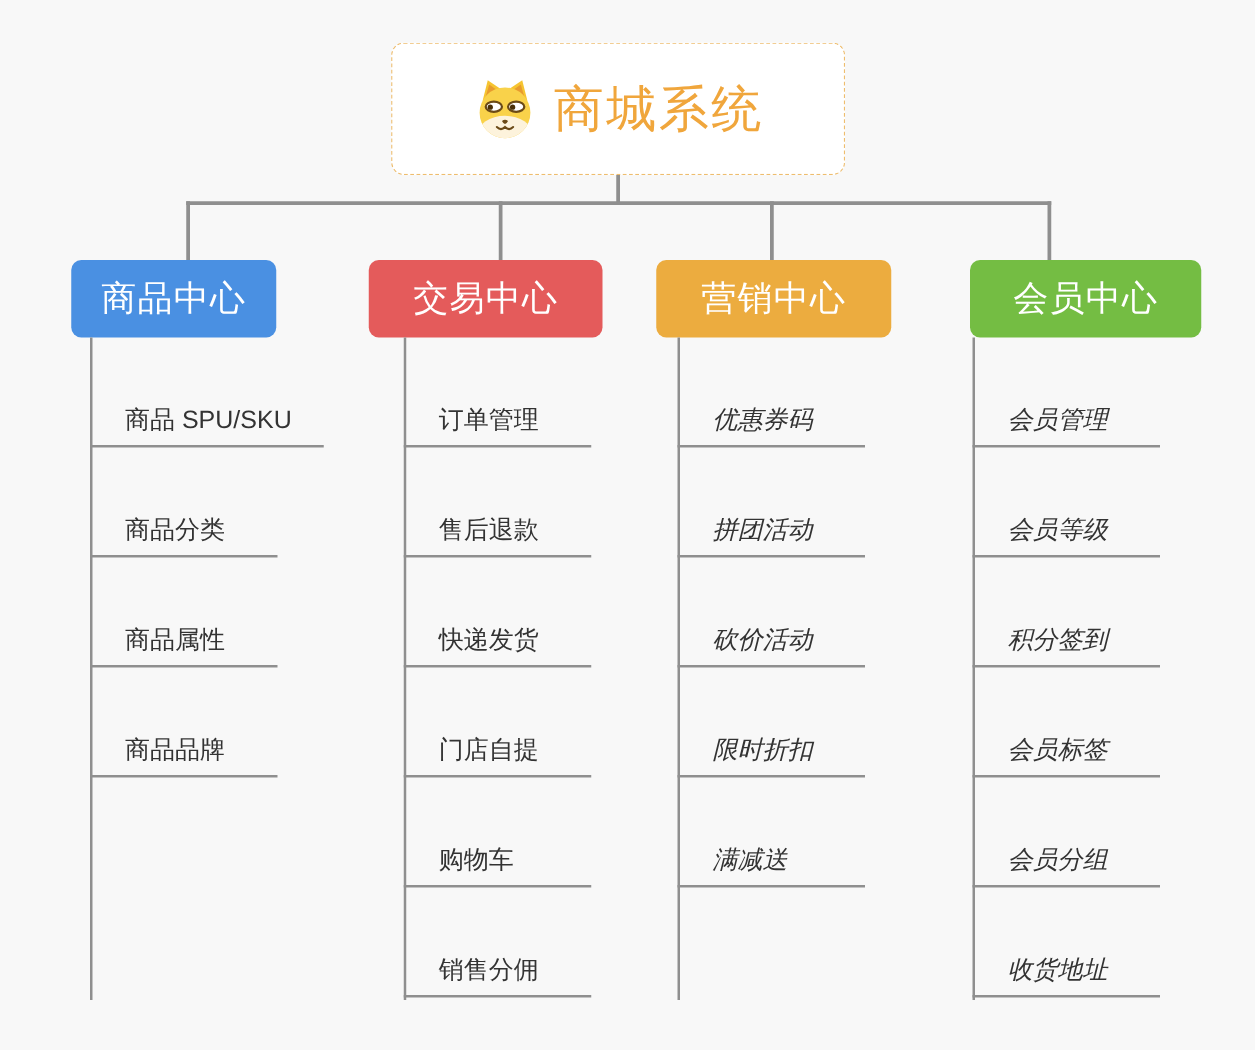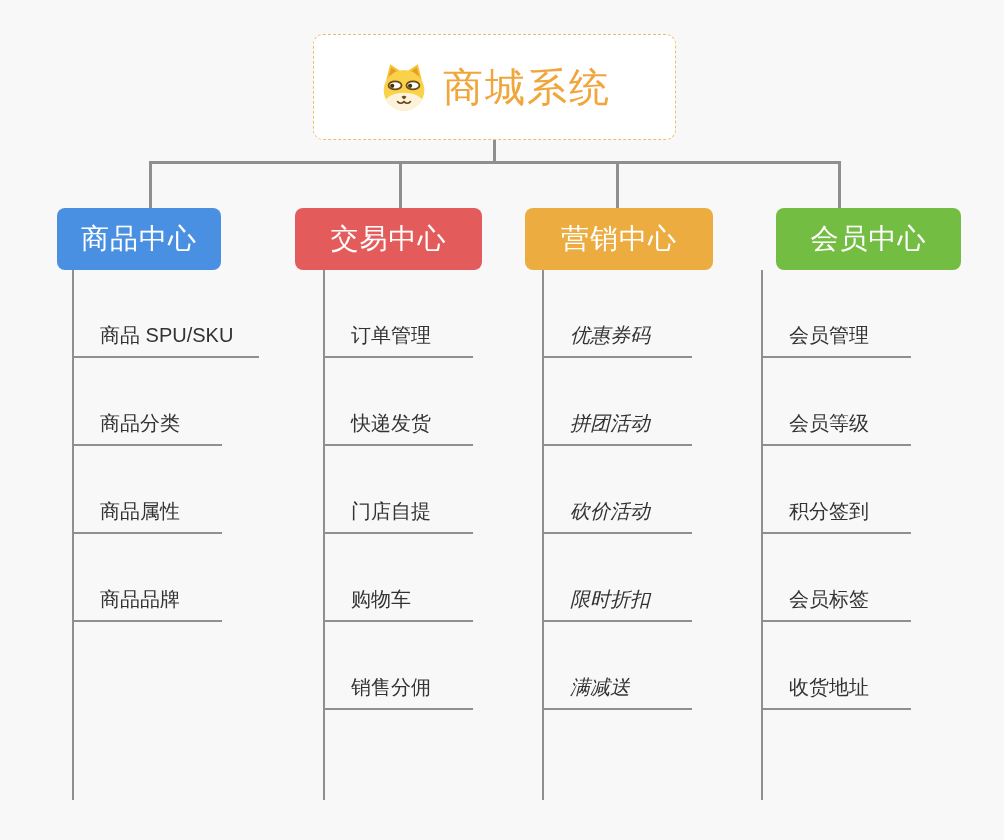--- a/index.html
+++ b/index.html
@@ -33,21 +33,21 @@
     color:#ffffff;font-size:28px;letter-spacing:1px;
     box-sizing:border-box;
   }
   .b0{left:57px;width:164px;}
   .b1{left:295px;width:187px;}
   .b2{left:525px;width:188px;}
   .b3{left:776px;width:185px;}
   
   .spine{position:absolute;top:270px;width:2px;height:530px;background:#8f8f8f;}
   .leaf-col{position:absolute;top:270px;}
-  .s0{left:72px;}  .s1{left:323px;}  .s2{left:542px;font-style:italic;}  .s3{left:761px;}
+  .s0{left:72px;}  .s1{left:323px;}  .s2{left:542px;font-style:italic;}  .s3{left:778px;font-style:italic;}
   .leaf{
     box-sizing:border-box;
     height:88px;width:max-content;min-width:150px;
     display:flex;align-items:flex-end;
     padding:16px 26px 7px 28px;
     border-bottom:2px solid #8f8f8f;
     font-size:20px;color:#333333;
     white-space:nowrap;
   }
 </style>
@@ -108,35 +108,37 @@
 
   <div class="leaf-col s0">
     <div class="leaf">商品 SPU/SKU</div>
     <div class="leaf">商品分类</div>
     <div class="leaf">商品属性</div>
     <div class="leaf">商品品牌</div>
   </div>
 
   <div class="leaf-col s1">
     <div class="leaf">订单管理</div>
+    <div class="leaf">售后退款</div>
     <div class="leaf">快递发货</div>
     <div class="leaf">门店自提</div>
     <div class="leaf">购物车</div>
     <div class="leaf">销售分佣</div>
   </div>
 
   <div class="leaf-col s2">
     <div class="leaf">优惠券码</div>
     <div class="leaf">拼团活动</div>
     <div class="leaf">砍价活动</div>
     <div class="leaf">限时折扣</div>
     <div class="leaf">满减送</div>
   </div>
 
   <div class="leaf-col s3">
     <div class="leaf">会员管理</div>
     <div class="leaf">会员等级</div>
     <div class="leaf">积分签到</div>
     <div class="leaf">会员标签</div>
+    <div class="leaf">会员分组</div>
     <div class="leaf">收货地址</div>
   </div>
 
 </div>
 
 </body></html>

